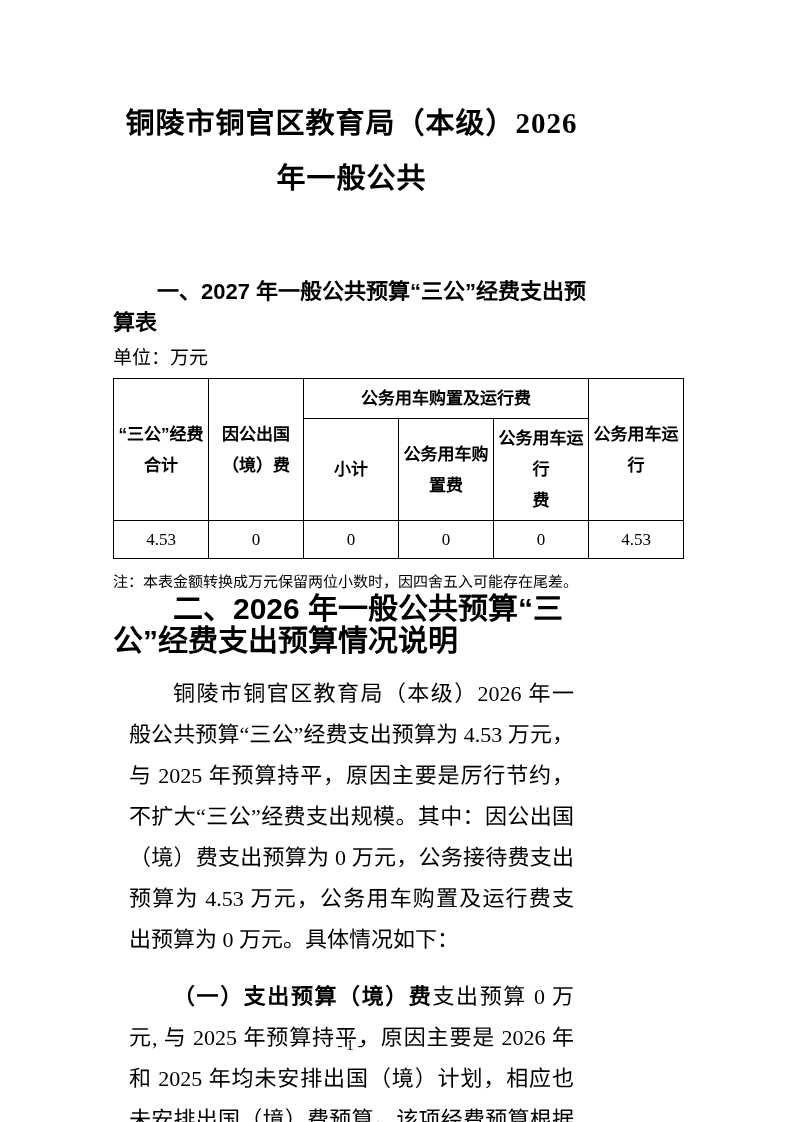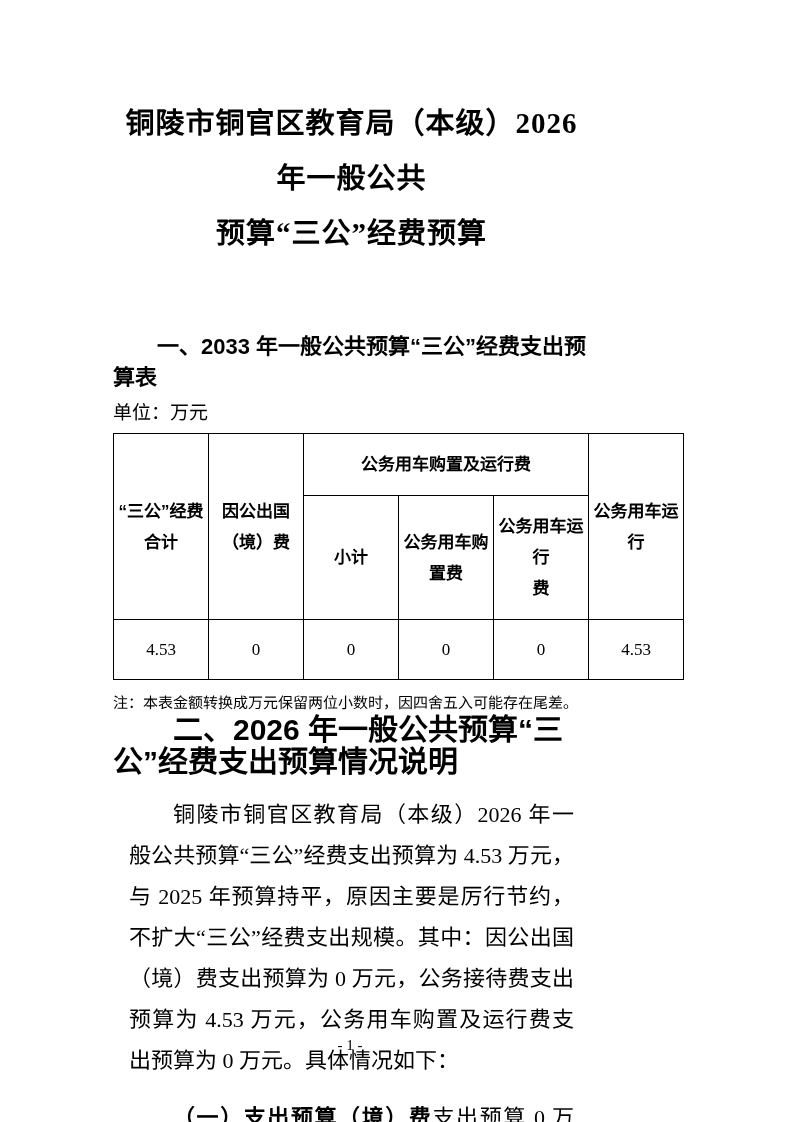--- a/index.html
+++ b/index.html
@@ -36,21 +36,21 @@
   table.budget {
     margin-top: 9px;
     width: 570px;
     border-collapse: collapse;
     table-layout: fixed;
   }
   table.budget td {
     border: 1px solid #000000;
     text-align: center;
     vertical-align: middle;
-    padding: 15px 2px;
+    padding: 4px 2px;
     box-sizing: border-box;
   }
   td.th {
     font-family: "Liberation Sans", "DejaVu Sans", sans-serif;
     font-weight: bold;
     font-size: 17px;
     line-height: 31px;
     white-space: pre-line;
   }
   td.tv { font-size: 17px; line-height: 29px; }
@@ -82,24 +82,23 @@
     line-height: 18px;
   }
 </style>
 </head>
 <body>
 
 <div class="page">
 
   <div class="doc-title">
     <div>铜陵市铜官区教育局（本级）2026 年一般公共</div>
-    <div>预算“三公”经费预算</div>
   </div>
 
-  <div class="section-heading h1">一、2033 年一般公共预算“三公”经费支出预算表</div>
+  <div class="section-heading h1">一、2027 年一般公共预算“三公”经费支出预算表</div>
 
   <div class="unit-label">单位：万元</div>
 
   <table class="budget">
     <colgroup>
       <col style="width:95px">
         <col style="width:95px">
         <col style="width:95px">
       <col style="width:95px">
         <col style="width:95px">

